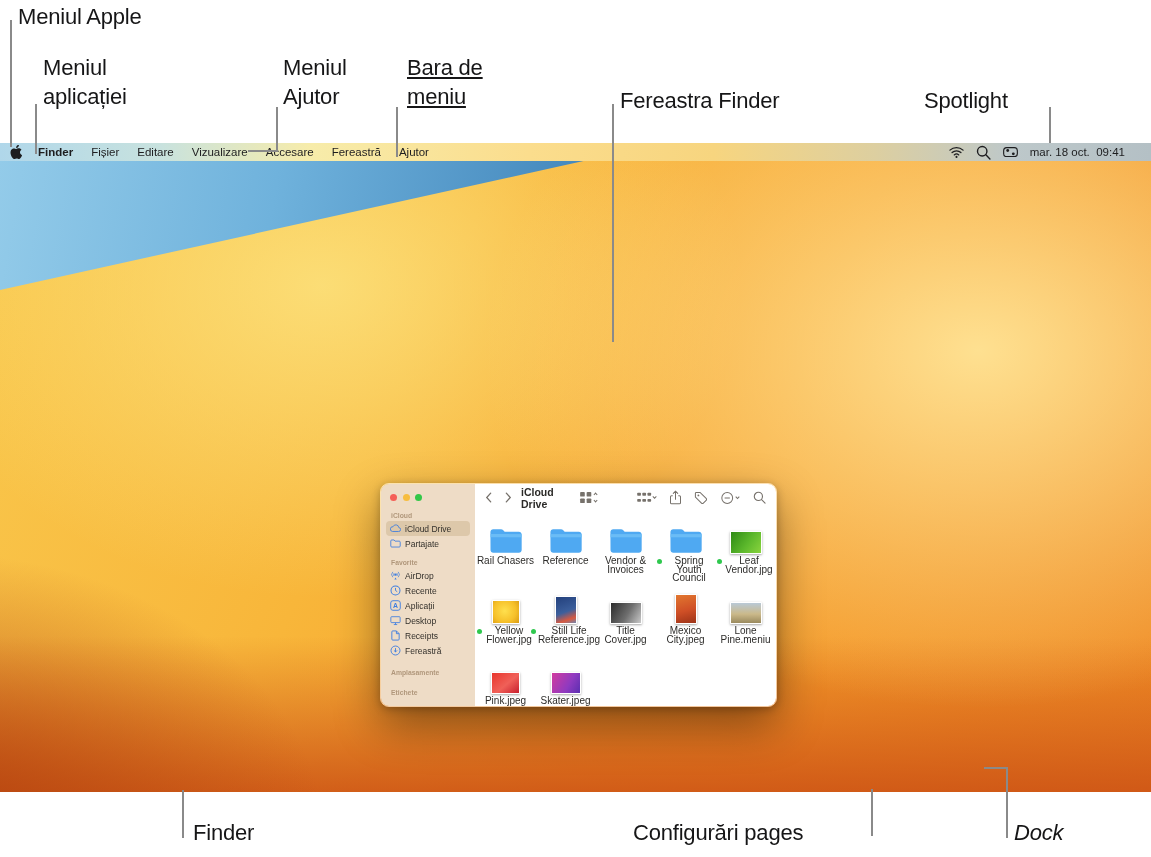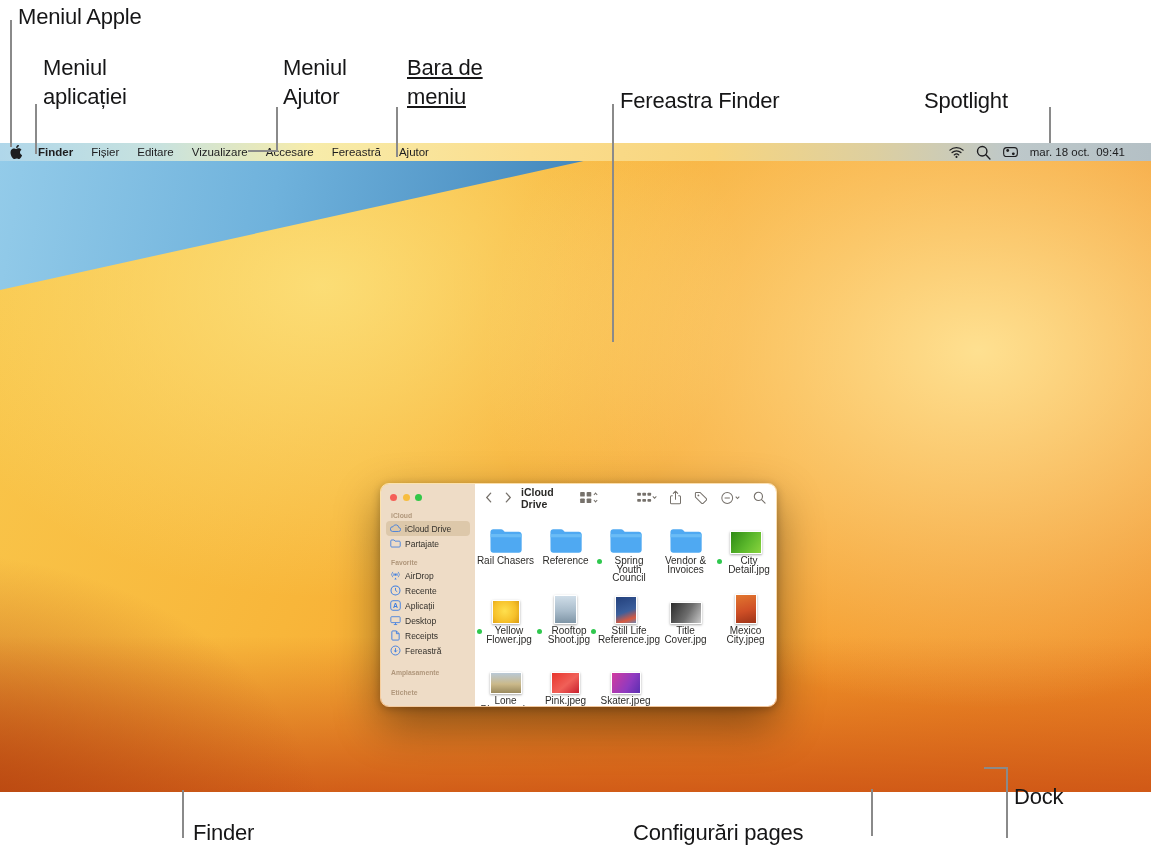--- a/index.html
+++ b/index.html
@@ -11,21 +11,21 @@
   .callout span{display:block;}
   .callout span:empty{display:none;}
   .c-apple{left:18px;top:2px;}
   .c-appmenu{left:43px;top:53px;}
   .c-help{left:283px;top:53px;}
   .c-menubar{left:407px;top:53px;text-decoration:underline;}
   .c-fwindow{left:620px;top:86px;}
   .c-spotlight{left:924px;top:86px;}
   .c-finderdock{left:193px;top:818px;}
   .c-syssettings{left:633px;top:818px;}
-  .c-dock{left:1014px;top:782px;}
+  .c-dock{left:1014px;top:818px;font-style:italic;}
 
   
   .cline{position:absolute;background:#8a8a8a;z-index:5;}
   .v{width:2px;} .h{height:2px;}
   .l-apple{left:10px;top:20px;height:127px;}
   .l-appmenu{left:35px;top:104px;height:50px;}
   .l-help-v{left:276px;top:107px;height:45px;}
   .l-help-h{left:248px;top:150px;width:30px;}
   .l-menubar{left:396px;top:107px;height:50px;}
   .l-fwindow{left:612px;top:104px;height:238px;}
@@ -374,60 +374,51 @@
             </div>
           </div>
           <div class="fitem">
             <div class="fthumb-box">
               <svg class="folder-svg" viewBox="0 0 36 28">
                 <path d="M1.5 5c0-1.7 1.3-3 3-3h8.2c.9 0 1.8.4 2.4 1.1L16.6 4.8h15c1.7 0 3 1.3 3 3V24c0 1.7-1.3 3-3 3h-27c-1.7 0-3-1.3-3-3z" fill="#4fa9f2"></path>
                 <path d="M1.5 7.2h33.1v3.4H1.5z" fill="#6ec0f7" opacity=".85"></path>
               </svg>
             </div>
             <div class="flabel">
-              <span class="fdot"></span>
-              <span>Spring Youth Council</span>
+              <span>Vendor &amp; Invoices</span>
             </div>
           </div>
           <div class="fitem">
             <div class="fthumb-box">
               <svg class="folder-svg" viewBox="0 0 36 28">
                 <path d="M1.5 5c0-1.7 1.3-3 3-3h8.2c.9 0 1.8.4 2.4 1.1L16.6 4.8h15c1.7 0 3 1.3 3 3V24c0 1.7-1.3 3-3 3h-27c-1.7 0-3-1.3-3-3z" fill="#4fa9f2"></path>
                 <path d="M1.5 7.2h33.1v3.4H1.5z" fill="#6ec0f7" opacity=".85"></path>
               </svg>
             </div>
             <div class="flabel">
-              <span>Vendor &amp; Invoices</span>
+              <span class="fdot"></span>
+              <span>Spring Youth Council</span>
             </div>
           </div>
           <div class="fitem">
             <div class="fthumb-box">
               <div class="thumb" style="width: 30px; height: 21px; background: linear-gradient(125deg, rgb(46, 138, 20) 0%, rgb(92, 184, 44) 55%, rgb(138, 212, 62) 100%);"></div>
             </div>
             <div class="flabel">
               <span class="fdot"></span>
-              <span>City Detail.jpg</span>
+              <span>Leaf Vendor.jpg</span>
             </div>
           </div>
           <div class="fitem">
             <div class="fthumb-box">
               <div class="thumb" style="width: 26px; height: 22px; background: radial-gradient(circle at 45% 45%, rgb(255, 224, 78) 0%, rgb(246, 192, 41) 60%, rgb(216, 154, 20) 100%);"></div>
             </div>
             <div class="flabel">
               <span class="fdot"></span>
               <span>Yellow Flower.jpg</span>
-            </div>
-          </div>
-          <div class="fitem">
-            <div class="fthumb-box">
-              <div class="thumb" style="width: 21px; height: 27px; background: linear-gradient(rgb(207, 221, 232) 0%, rgb(169, 188, 203) 55%, rgb(127, 149, 166) 100%);"></div>
-            </div>
-            <div class="flabel">
-              <span class="fdot"></span>
-              <span>Rooftop Shoot.jpg</span>
             </div>
           </div>
           <div class="fitem">
             <div class="fthumb-box">
               <div class="thumb" style="width: 20px; height: 26px; background: linear-gradient(160deg, rgb(35, 64, 124) 0%, rgb(60, 95, 156) 55%, rgb(216, 90, 64) 82%, rgb(111, 135, 176) 100%);"></div>
             </div>
             <div class="flabel">
               <span class="fdot"></span>
               <span>Still Life Reference.jpg</span>
             </div>

